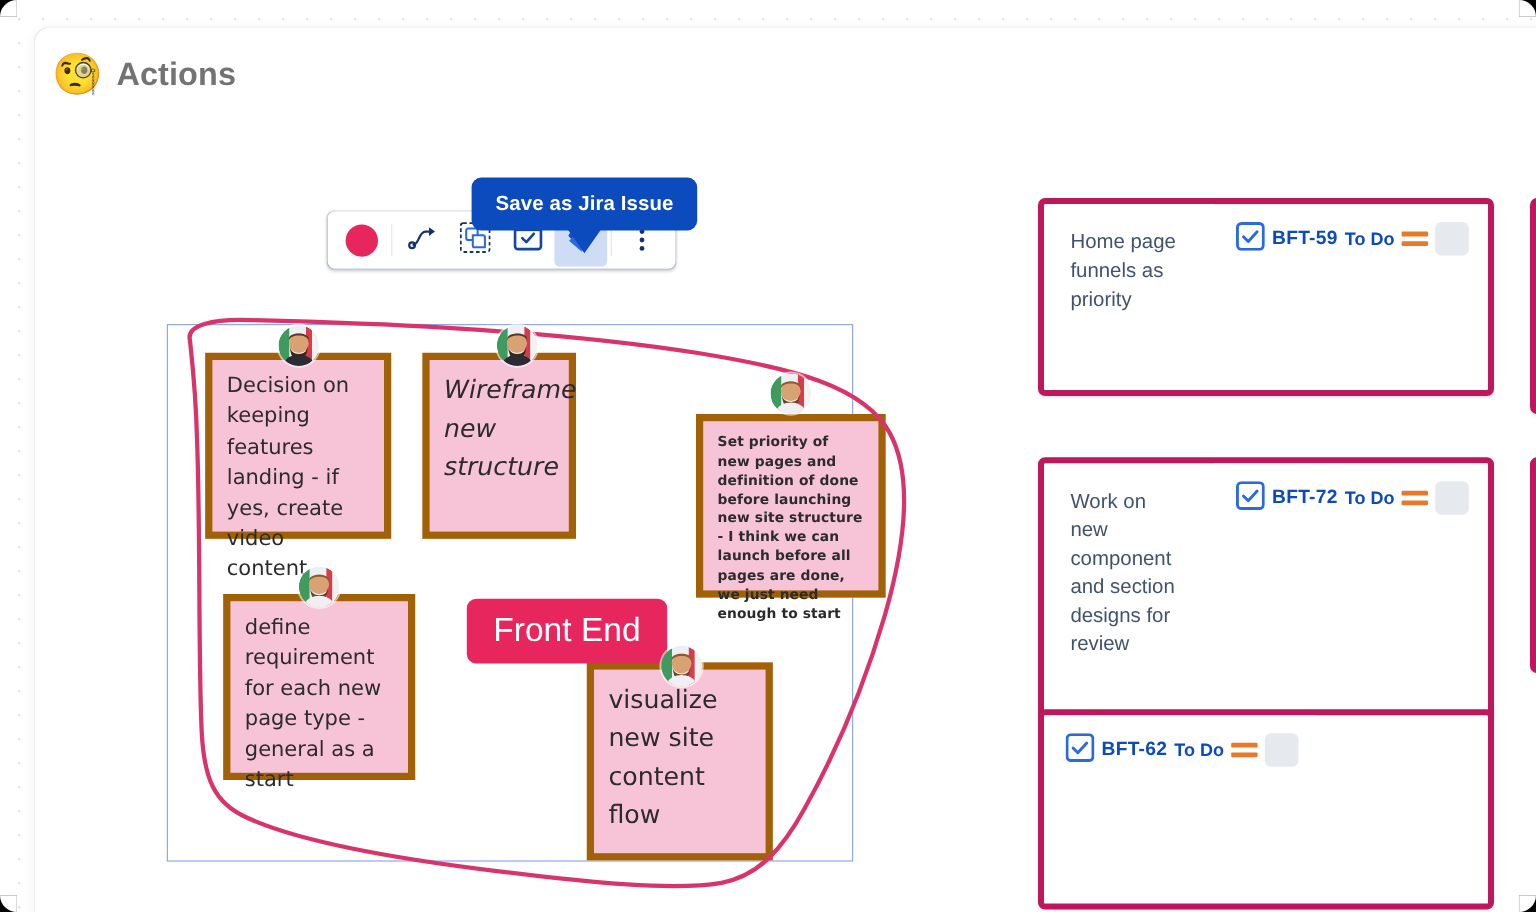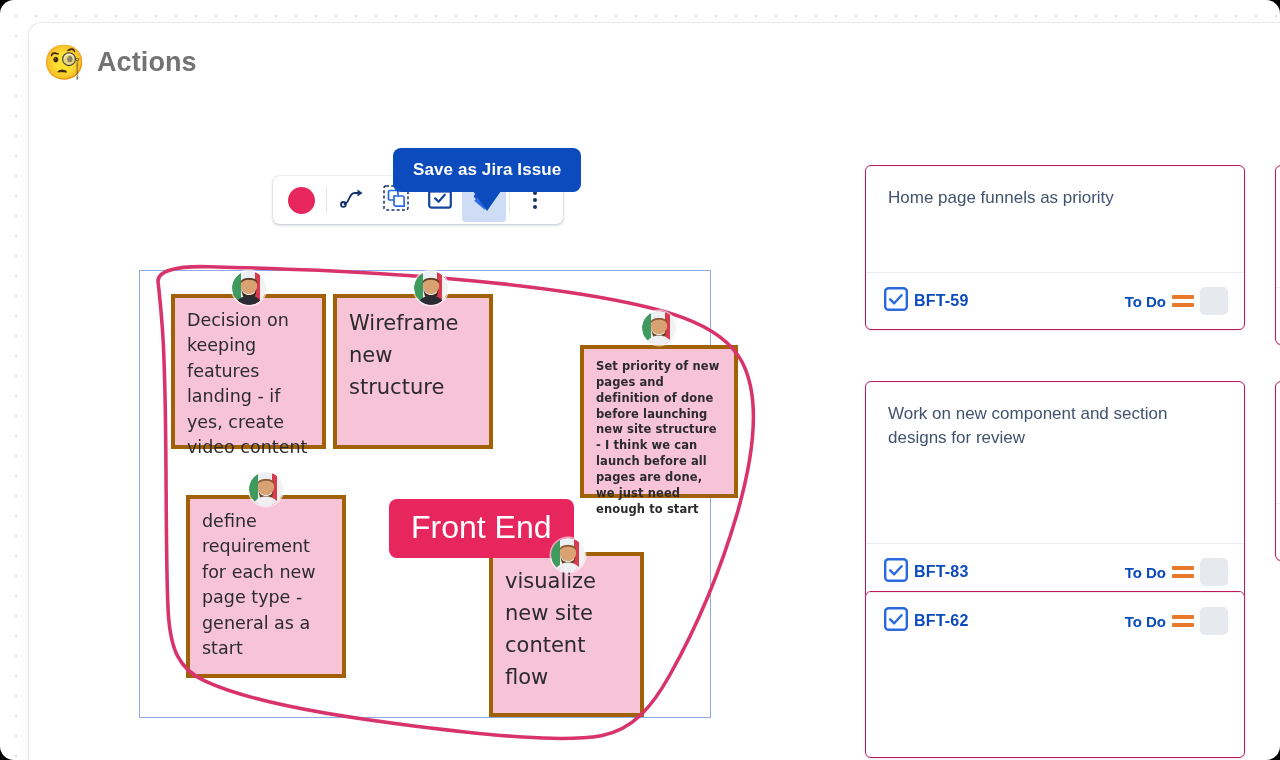--- a/index.html
+++ b/index.html
@@ -127,42 +127,42 @@
   }
 
   
   #lasso { position: absolute; left: 0; top: 0; width: 100%; height: 100%;
            z-index: 12; pointer-events: none; }
 
   
   .sticky {
     position: absolute;
     background: #f7c3d7;
-    border: 4px solid #a16207;
+    border: 6px solid #a16207;
     color: #2b2b2b;
     font-family: "DejaVu Sans", sans-serif;
     z-index: 8;
     padding: 10px 12px 8px 12px;
     line-height: 1.34;
   }
   .sticky.big   { font-size: 17.5px; line-height: 1.45; }
   .sticky.huge  { font-size: 21px;   line-height: 1.52; }
   .sticky.small { font-size: 11.5px; line-height: 1.38; letter-spacing: .1px; }
 
   #note-decision  { left: 142px; top: 271px; width: 155px; height: 155px; }
-  #note-wireframe { left: 304px; top: 271px; width: 160px; height: 155px; }
+  #note-wireframe { left: 323px; top: 271px; width: 128px; height: 155px; font-style: italic; }
   #note-priority  { left: 551px; top: 322px; width: 158px; height: 153px; font-weight: bold; }
-  #note-define    { left: 157px; top: 472px; width: 160px; height: 183px; }
+  #note-define    { left: 157px; top: 472px; width: 160px; height: 155px; }
   #note-visualize { left: 460px; top: 529px; width: 155px; height: 165px; }
 
   
   #tag-frontend {
     position: absolute; left: 360px; top: 476px;
     background: #e8265e; color: #fff;
-    font-size: 32px; font-weight: 400;
+    font-size: 28px; font-weight: 400;
     font-family: "Liberation Sans", sans-serif;
     padding: 10px 22px 12px 22px;
     border-radius: 8px;
     z-index: 9;
     white-space: nowrap;
   }
 
   
   .avatar {
     position: absolute;
@@ -175,24 +175,24 @@
   #av-1 { left: 203px; top: 248px; }
   #av-2 { left: 385px; top: 248px; }
   #av-3 { left: 613px; top: 288px; }
   #av-4 { left: 220px; top: 449px; }
   #av-5 { left: 522px; top: 515px; }
 
   
   .jcard {
     position: absolute;
     background: #fff;
-    border: 1px solid #be185d;
+    border: 5px solid #be185d;
     border-radius: 6px;
     box-shadow: 0 1px 2px rgba(9,30,66,.10);
-    display: flex; flex-direction: column;
+    display: flex; flex-direction: row;
     overflow: hidden;
     z-index: 10;
   }
   .jcard-title {
     flex: 1;
     padding: 20px 22px 10px 22px;
     font-size: 17px; color: #42526e; line-height: 1.4;
   }
   .jcard-foot {
     height: 57px;
@@ -378,21 +378,21 @@
 
       <div class="jcard" id="card-bft61">
         <div class="jcard-title">Work on new component and section designs for review</div>
         <div class="jcard-foot">
           <span>
             <svg width="24" height="24" viewBox="0 0 24 24">
               <rect x="1.2" y="1.2" width="21.6" height="21.6" rx="3.4" fill="#fff" stroke="#2a6ae0" stroke-width="2.4"></rect>
               <path d="M6.2 12.3 L10.2 16.3 L17.6 8.2" fill="none" stroke="#2a6ae0" stroke-width="2.4" stroke-linecap="round" stroke-linejoin="round"></path>
             </svg>
           </span>
-          <span class="jkey">BFT-83</span>
+          <span class="jkey">BFT-72</span>
           <span class="jstatus">To Do</span>
           <span class="prio">
               <i></i>
               <i></i>
             </span>
           <span class="javatar"></span>
         </div>
       </div>
 
       <div class="jcard" id="card-bft62">

